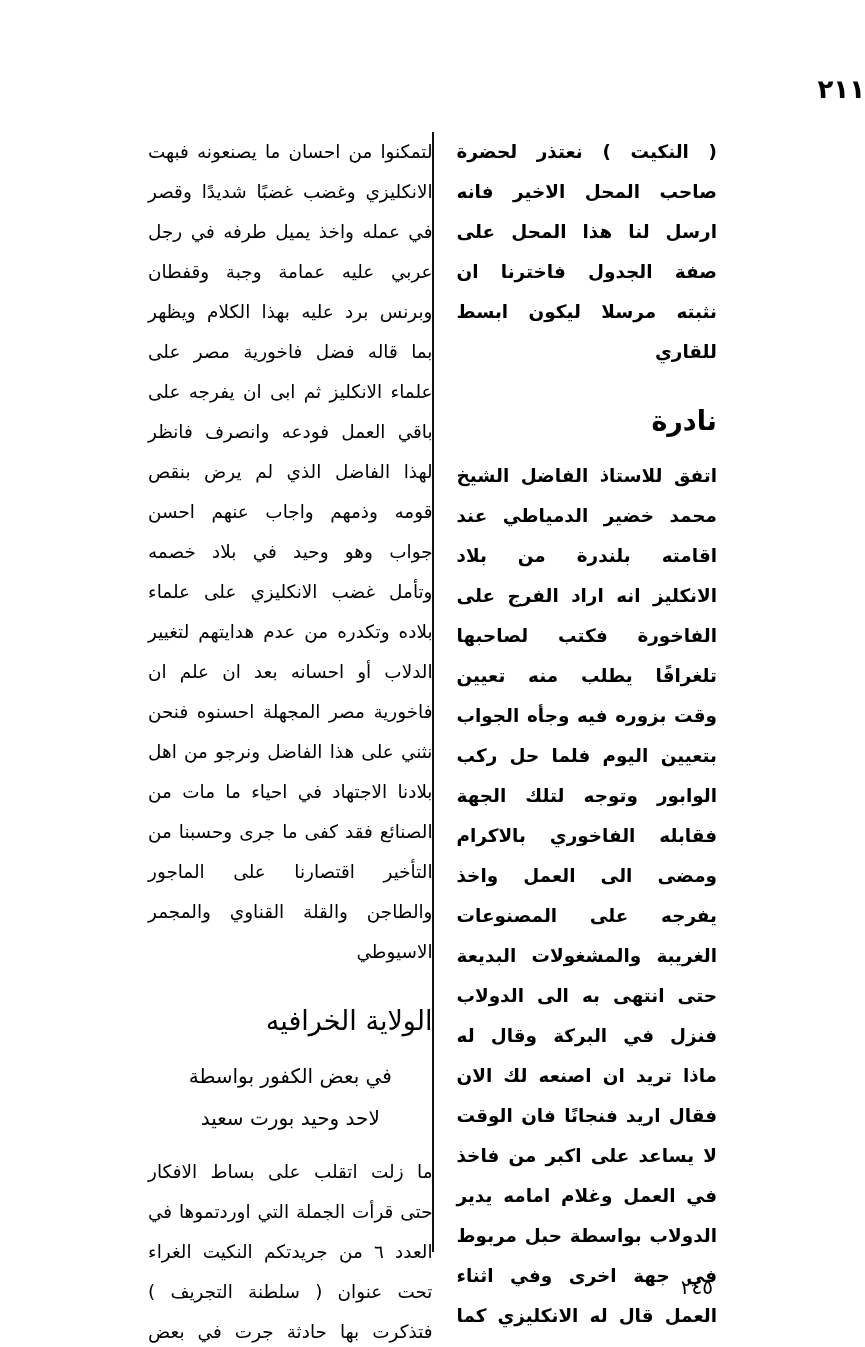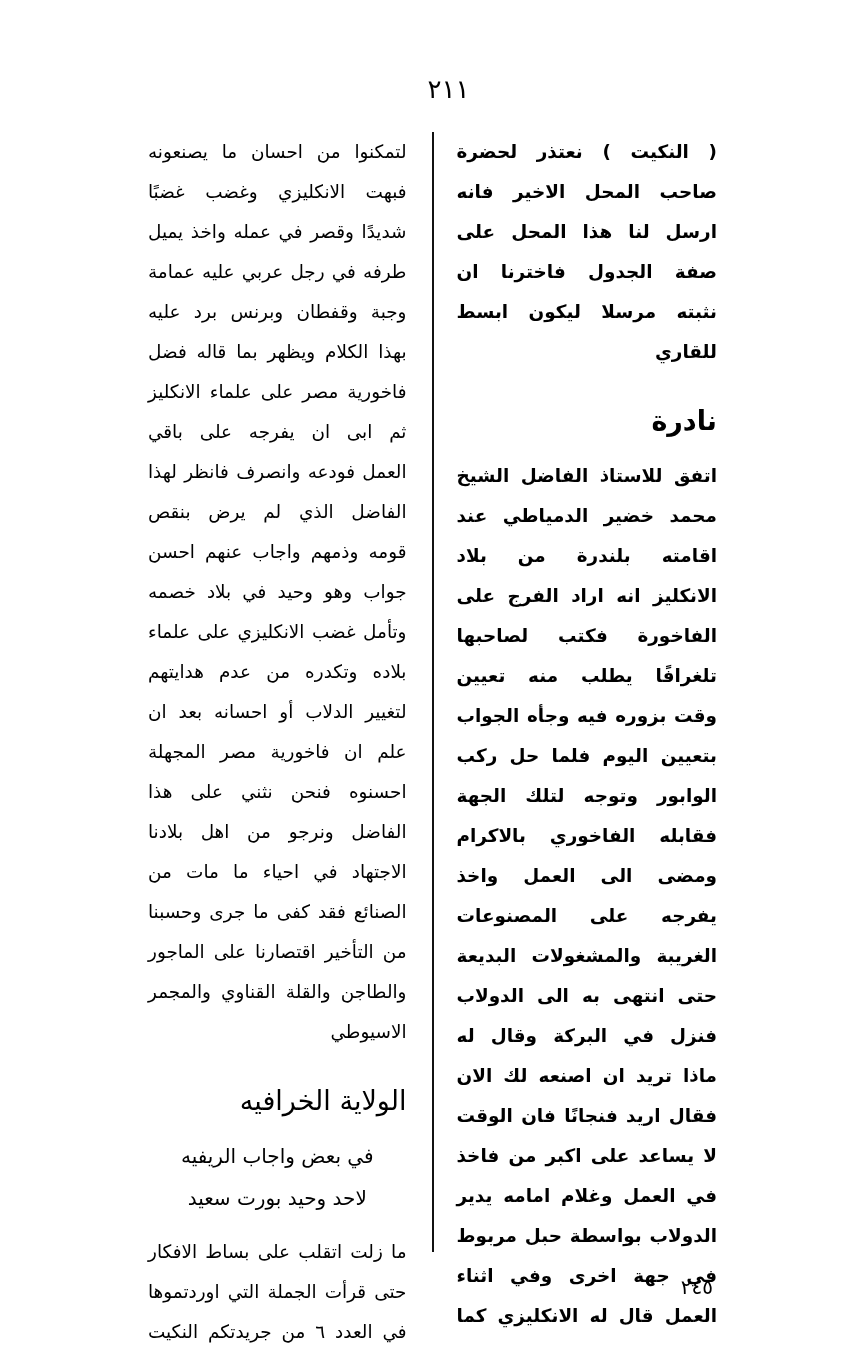--- a/index.html
+++ b/index.html
@@ -20,25 +20,24 @@
     position: absolute;
     inset: 0;
   }
 
   
   .page-number {
     position: absolute;
     top: 74px;
     left: 0;
     right: 0;
-    text-align: center;
     font-size: 26px;
     letter-spacing: 1px;
     font-family: "DejaVu Sans", sans-serif;
-    font-weight: 400;
+    font-weight: 700;
     margin-left: 32px;
   }
 
   
   .columns {
     position: absolute;
     top: 132px;
     right: 148px;
     left: 148px;
     height: 1120px;
@@ -51,21 +50,20 @@
     width: 50%;
     box-sizing: border-box;
     position: relative;
   }
 
   .column.right {
     padding-left: 24px;
     font-weight: bold;
   }
   .column.left {
-    padding-right: 26px;
   }
 
   
   .col-divider {
     position: absolute;
     top: 132px;
     bottom: 95px;
     left: 50%;
     width: 2px;
     background: #111;
@@ -127,21 +125,21 @@
 
     <div class="column right">
       <p class="body-text">( النكيت ) نعتذر لحضرة صاحب المحل الاخير فانه ارسل لنا هذا المحل على صفة الجدول فاخترنا ان نثبته مرسلا ليكون ابسط للقاري</p>
       <div class="heading-center">نادرة</div>
       <p class="body-text">اتفق للاستاذ الفاضل الشيخ محمد خضير الدمياطي عند اقامته بلندرة من بلاد الانكليز انه اراد الفرج على الفاخورة فكتب لصاحبها تلغرافًا يطلب منه تعيين وقت بزوره فيه وجأه الجواب بتعيين اليوم فلما حل ركب الوابور وتوجه لتلك الجهة فقابله الفاخوري بالاكرام ومضى الى العمل واخذ يفرجه على المصنوعات الغريبة والمشغولات البديعة حتى انتهى به الى الدولاب فنزل في البركة وقال له ماذا تريد ان اصنعه لك الان فقال اريد فنجانًا فان الوقت لا يساعد على اكبر من فاخذ في العمل وغلام امامه يدير الدولاب بواسطة حبل مربوط في جهة اخرى وفي اثناء العمل قال له الانكليزي كما لا نعرف هنه الصنعة حتى استحضرنا هذا الدولاب من مصر وقد اجتهد علماء الانكليز في احسانه اكثر ما هو عليه فلم يمكنوا فرأى الفاضل انه ( اي الانكليزي ) يبكت بهذه العبارة يريد انك تكلفت المصاريف الجسيمة لتتفرج على شي هو من بلادك فقال له كيف لم تهتد العلماء لاحسانه وقد ابطل الفاخورية عندنا هذا الحبل وصاروا يديرون الدولاب بارجلهم</p>
     </div>
 
     <div class="column left">
       <p class="body-text">لتمكنوا من احسان ما يصنعونه فبهت الانكليزي وغضب غضبًا شديدًا وقصر في عمله واخذ يميل طرفه في رجل عربي عليه عمامة وجبة وقفطان وبرنس برد عليه بهذا الكلام ويظهر بما قاله فضل فاخورية مصر على علماء الانكليز ثم ابى ان يفرجه على باقي العمل فودعه وانصرف فانظر لهذا الفاضل الذي لم يرض بنقص قومه وذمهم واجاب عنهم احسن جواب وهو وحيد في بلاد خصمه وتأمل غضب الانكليزي على علماء بلاده وتكدره من عدم هدايتهم لتغيير الدلاب أو احسانه بعد ان علم ان فاخورية مصر المجهلة احسنوه فنحن نثني على هذا الفاضل ونرجو من اهل بلادنا الاجتهاد في احياء ما مات من الصنائع فقد كفى ما جرى وحسبنا من التأخير اقتصارنا على الماجور والطاجن والقلة القناوي والمجمر الاسيوطي</p>
       <div class="heading-center">الولاية الخرافيه</div>
-      <div class="subheading-center">في بعض واجاب الريفيه</div>
+      <div class="subheading-center">في بعض الكفور بواسطة</div>
       <div class="subheading-center">لاحد وحيد بورت سعيد</div>
       <div class="block-gap"></div>
       <p class="body-text">ما زلت اتقلب على بساط الافكار حتى قرأت الجملة التي اوردتموها في العدد ٦ من جريدتكم النكيت الغراء تحت عنوان ( سلطنة التجريف ) فتذكرت بها حادثة جرت في بعض السنين السالفة باحد الكفور الريفية اروبها لكم على حقيقتها ليطلع عليها قراء صحيفتكم الكرام وهي</p>
     </div>
 
   </div>
 
   <div class="folio">٢٤٥</div>
 
 </div>

